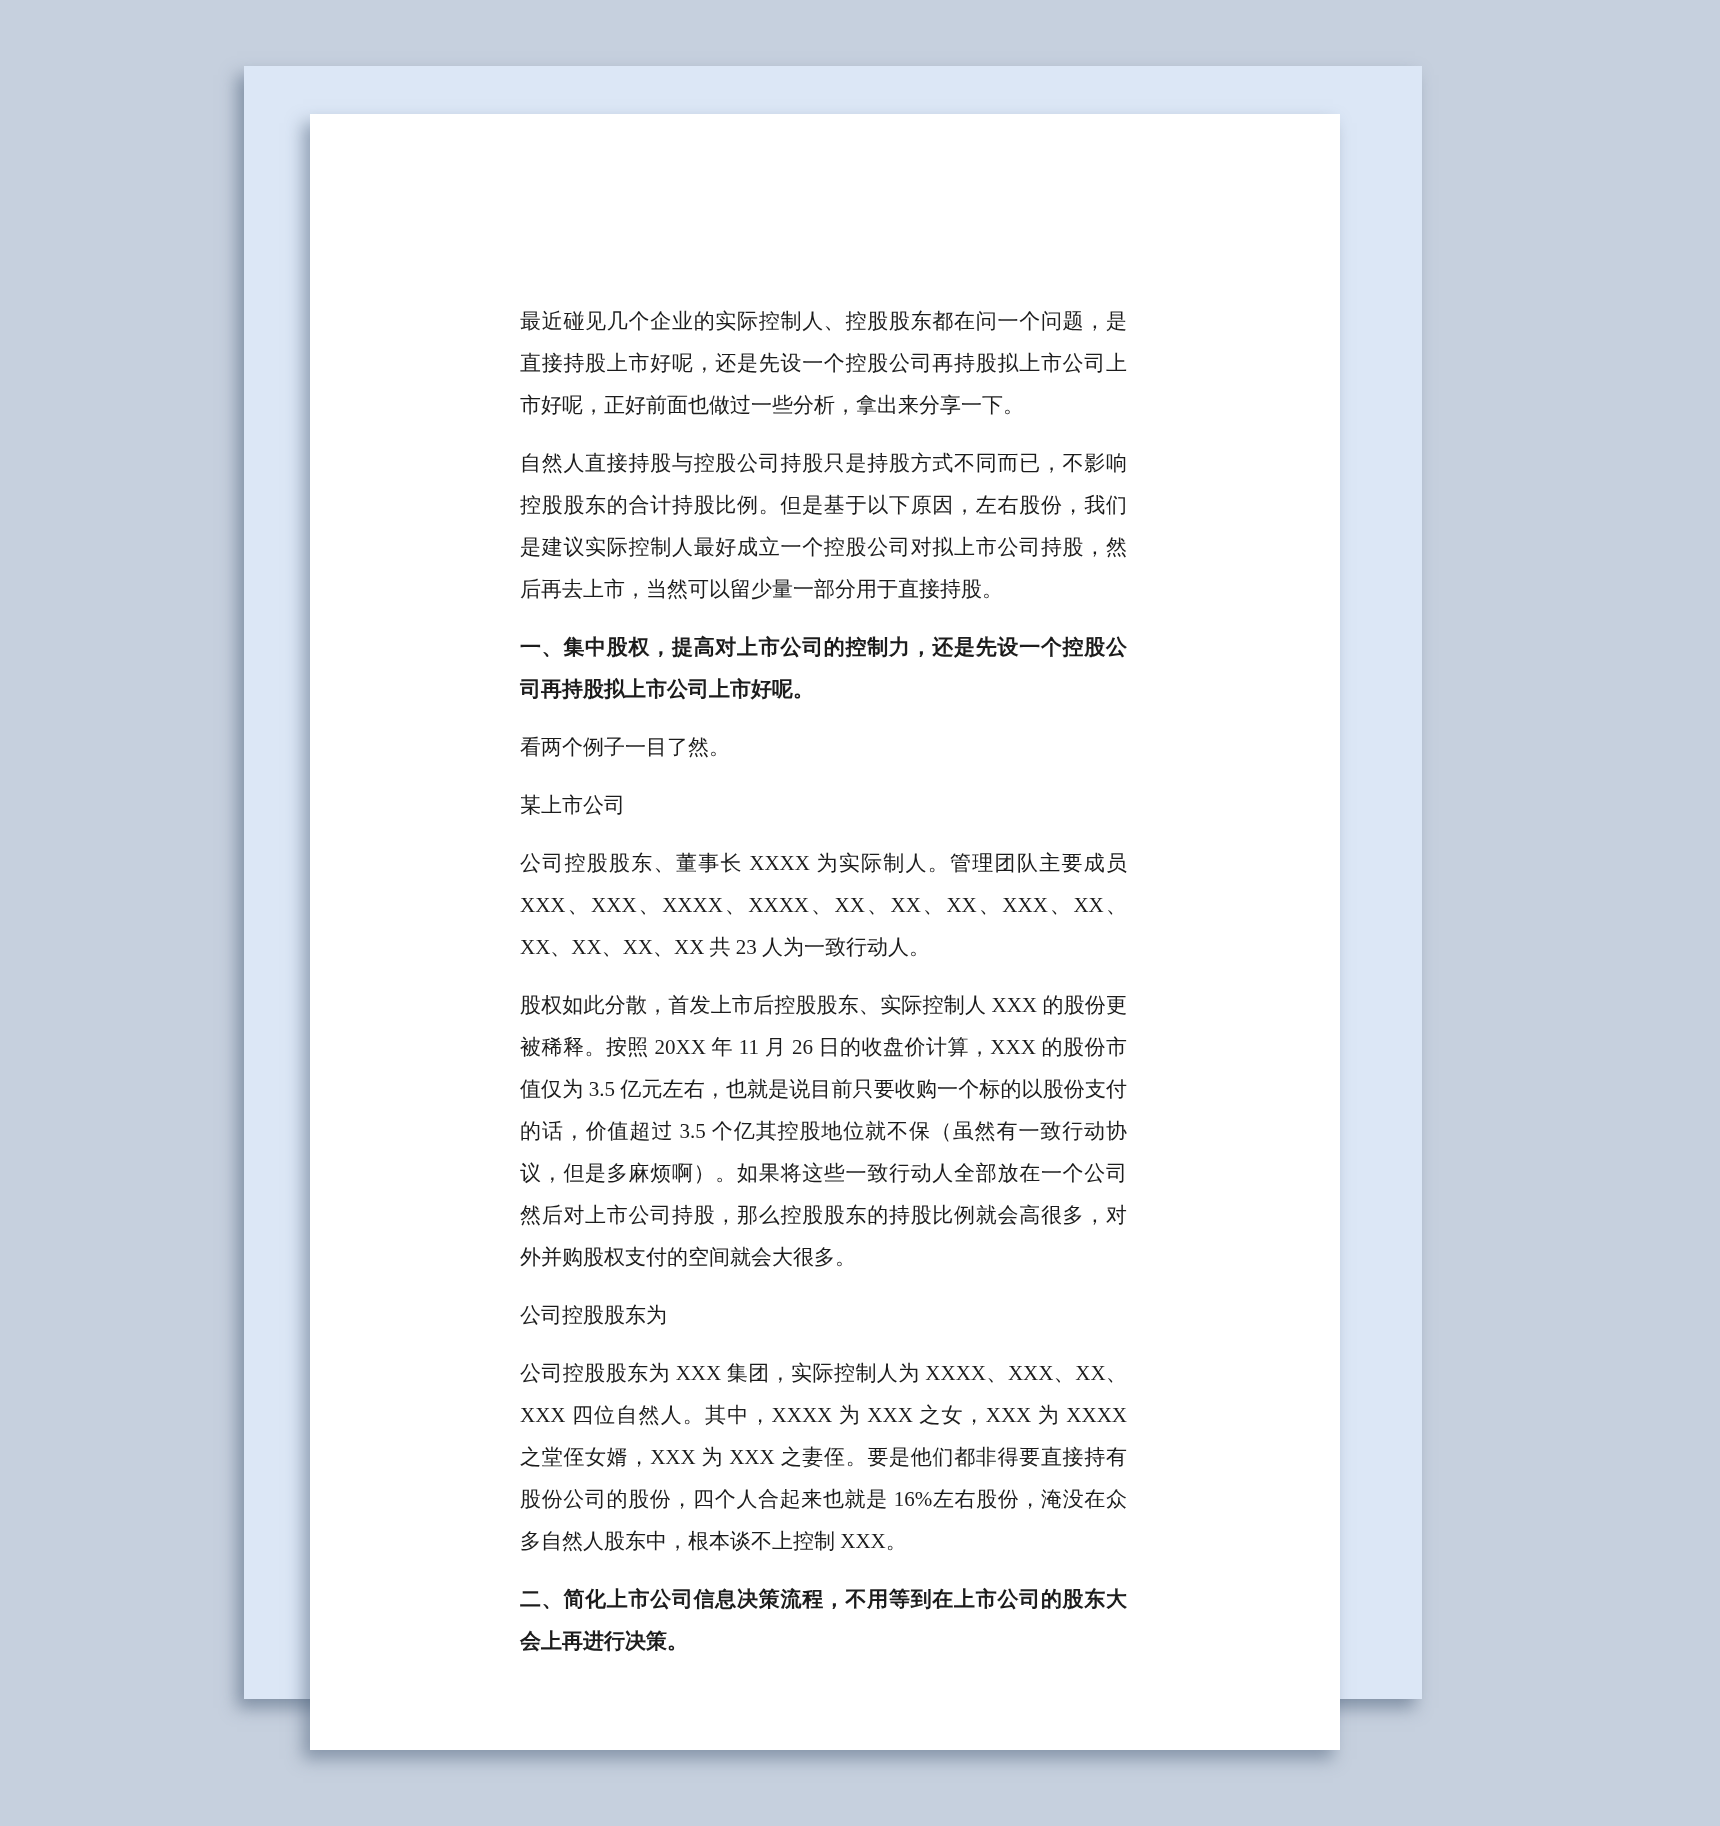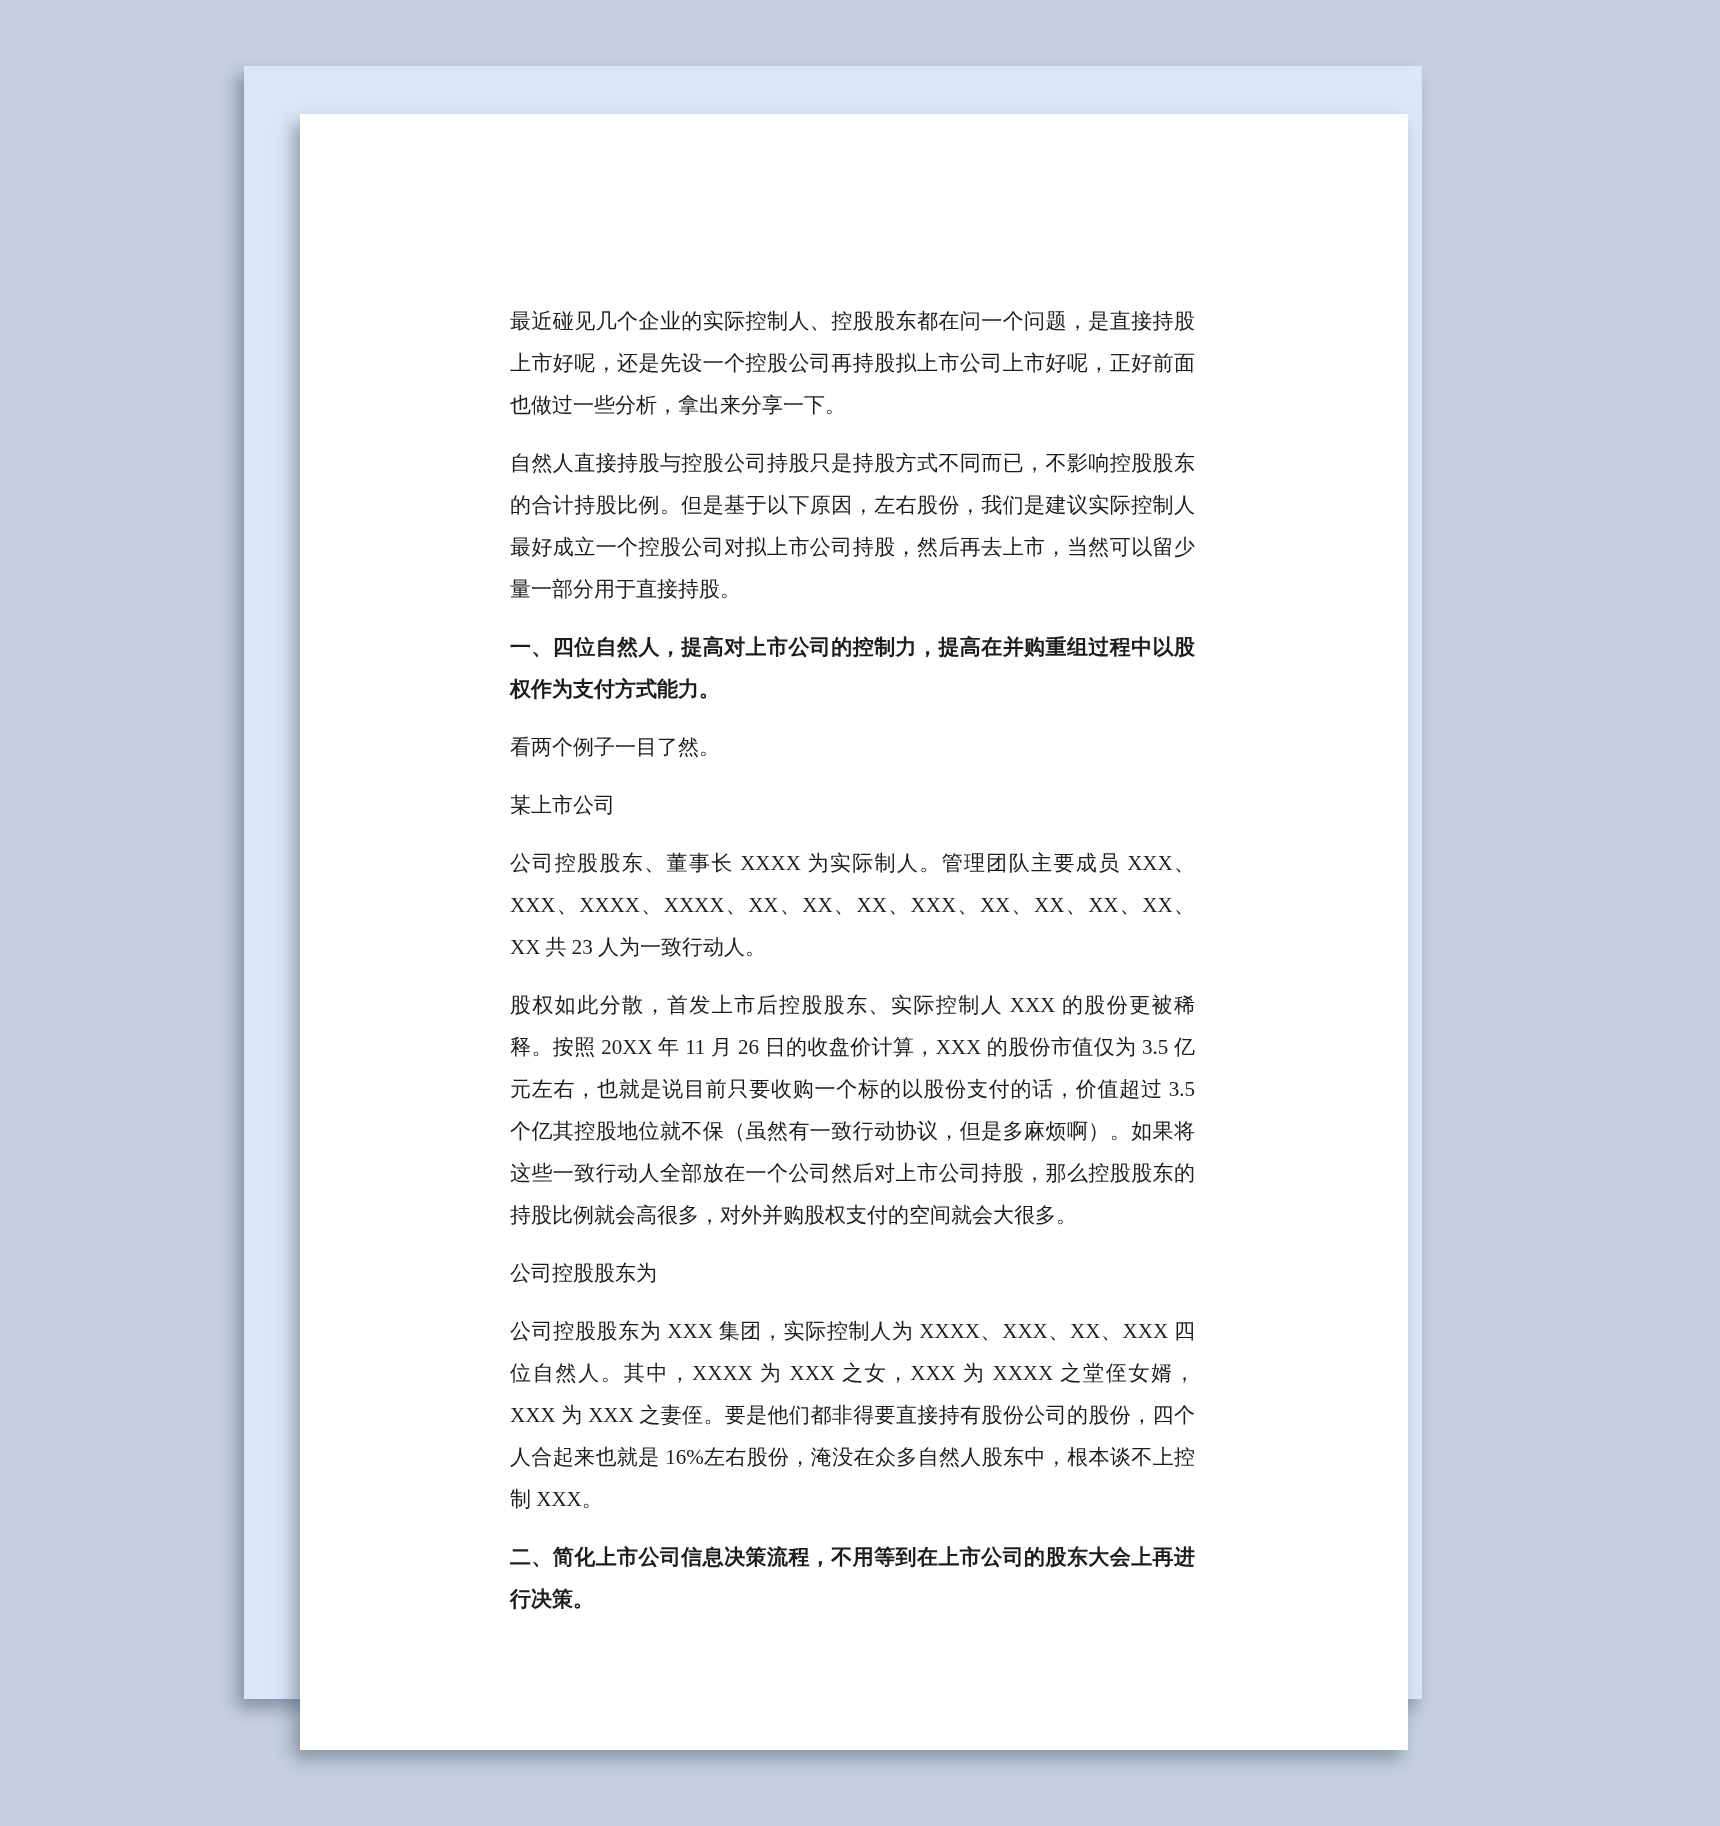--- a/index.html
+++ b/index.html
@@ -18,22 +18,22 @@
   }
   .back-sheet{
     position:absolute;
     left:244px; top:66px;
     width:1178px; height:1633px;
     background: var(--back-sheet);
     box-shadow: -7px 9px 16px rgba(72, 92, 118, 0.55);
   }
   .front-sheet{
     position:absolute;
-    left:300px; top:114px;
-    width:1108px; height:1636px;
+    left:310px; top:114px;
+    width:1030px; height:1636px;
     background: var(--front-sheet);
     box-shadow: -7px 9px 16px rgba(72, 92, 118, 0.5);
     padding: 186px 213px 60px 210px;
   }
   .doc-body p{
     font-size:21px;
     line-height:42px;
     color: var(--ink);
     text-align: justify;
     margin: 0 0 16px 0;
@@ -44,21 +44,21 @@
 </style>
 </head>
 <body>
 
 <div class="back-sheet"></div>
 
 <div class="front-sheet">
   <div class="doc-body">
       <p>最近碰见几个企业的实际控制人、控股股东都在问一个问题，是直接持股上市好呢，还是先设一个控股公司再持股拟上市公司上市好呢，正好前面也做过一些分析，拿出来分享一下。</p>
       <p>自然人直接持股与控股公司持股只是持股方式不同而已，不影响控股股东的合计持股比例。但是基于以下原因，左右股份，我们是建议实际控制人最好成立一个控股公司对拟上市公司持股，然后再去上市，当然可以留少量一部分用于直接持股。</p>
-      <p class="bold">一、四位自然人，提高对上市公司的控制力，提高在并购重组过程中以股权作为支付方式能力。</p>
+      <p class="bold">一、集中股权，提高对上市公司的控制力，还是先设一个控股公司再持股拟上市公司上市好呢。</p>
       <p>看两个例子一目了然。</p>
       <p>某上市公司</p>
       <p>公司控股股东、董事长 XXXX 为实际制人。管理团队主要成员 XXX、XXX、XXXX、XXXX、XX、XX、XX、XXX、XX、XX、XX、XX、XX 共 23 人为一致行动人。</p>
       <p>股权如此分散，首发上市后控股股东、实际控制人 XXX 的股份更被稀释。按照 20XX 年 11 月 26 日的收盘价计算，XXX 的股份市值仅为 3.5 亿元左右，也就是说目前只要收购一个标的以股份支付的话，价值超过 3.5 个亿其控股地位就不保（虽然有一致行动协议，但是多麻烦啊）。如果将这些一致行动人全部放在一个公司然后对上市公司持股，那么控股股东的持股比例就会高很多，对外并购股权支付的空间就会大很多。</p>
       <p>公司控股股东为</p>
       <p>公司控股股东为 XXX 集团，实际控制人为 XXXX、XXX、XX、XXX 四位自然人。其中，XXXX 为 XXX 之女，XXX 为 XXXX 之堂侄女婿，XXX 为 XXX 之妻侄。要是他们都非得要直接持有股份公司的股份，四个人合起来也就是 16%左右股份，淹没在众多自然人股东中，根本谈不上控制 XXX。</p>
       <p class="bold">二、简化上市公司信息决策流程，不用等到在上市公司的股东大会上再进行决策。</p>
     </div>
 </div>
 

